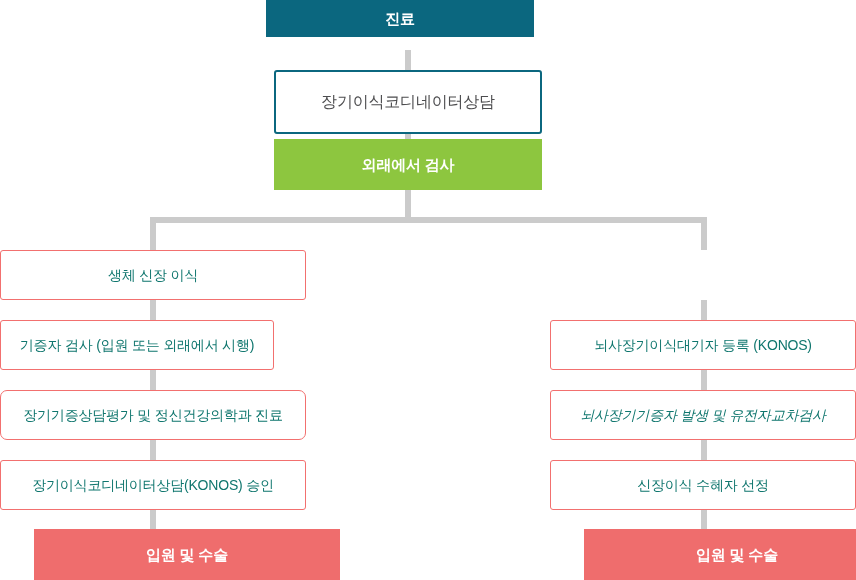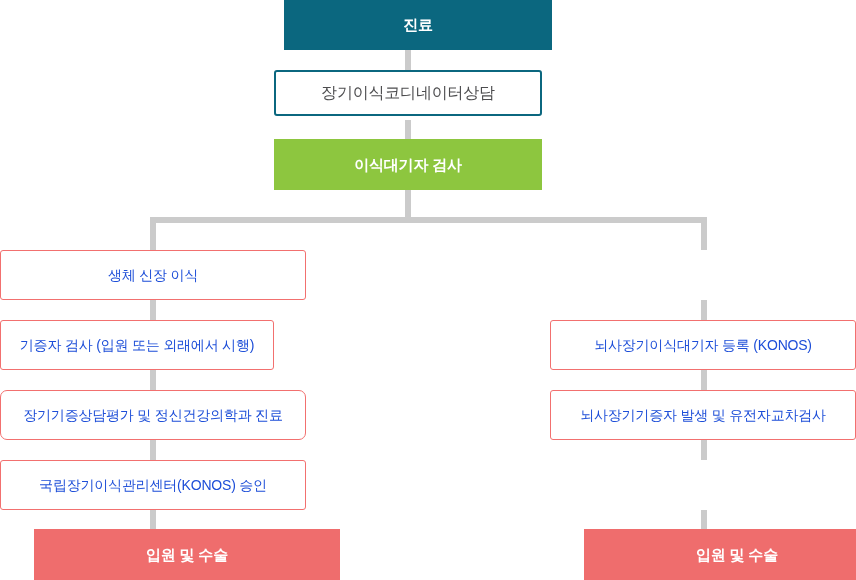--- a/index.html
+++ b/index.html
@@ -71,51 +71,51 @@
     background: #8dc63f;
     color: #ffffff;
     font-size: 15px;
     font-weight: bold;
   }
   
   .node-pink-outline {
     background: #ffffff;
     border: 1px solid #f2706f;
     border-radius: 3px;
-    color: #1d4ed8;
+    color: #0f766e;
     font-size: 14px;
   }
   
   .node-salmon {
     background: #ef6d6d;
     color: #ffffff;
     font-size: 15px;
     font-weight: bold;
     margin-left: 34px;
   }
 </style>
 </head>
 <body>
 
 <div id="flow-root">
 
-  <div class="node node-teal" style="left:284px; top:0px; width:268px; height:50px;">
+  <div class="node node-teal" style="left:266px; top:0px; width:268px; height:37px;">
     <span class="node-label">진료</span>
   </div>
 
   <div class="conn-v" style="left:405px; top:50px; height:20px;"></div>
 
-  <div class="node node-teal-outline" style="left:274px; top:70px; width:268px; height:46px;">
+  <div class="node node-teal-outline" style="left:274px; top:70px; width:268px; height:64px;">
     <span class="node-label">장기이식코디네이터상담</span>
   </div>
 
   <div class="conn-v" style="left:405px; top:120px; height:19px;"></div>
 
   <div class="node node-green" style="left:274px; top:139px; width:268px; height:51px;">
-    <span class="node-label">이식대기자 검사</span>
+    <span class="node-label">외래에서 검사</span>
   </div>
 
   <div class="conn-v" style="left:405px; top:190px; height:33px;"></div>
   <div class="conn-h" style="left:150px; top:217px; width:557px;"></div>
   <div class="conn-v" style="left:150px; top:217px; height:33px;"></div>
   <div class="conn-v" style="left:701px; top:217px; height:33px;"></div>
 
   <div class="node node-pink-outline" style="left:0px; top:250px; width:306px; height:50px;">
     <span class="node-label">생체 신장 이식</span>
   </div>
@@ -128,44 +128,47 @@
 
   <div class="conn-v" style="left:150px; top:370px; height:20px;"></div>
 
   <div class="node node-pink-outline" style="left:0px; top:390px; width:306px; height:50px;border-radius:7px;">
     <span class="node-label">장기기증상담평가 및 정신건강의학과 진료</span>
   </div>
 
   <div class="conn-v" style="left:150px; top:440px; height:20px;"></div>
 
   <div class="node node-pink-outline" style="left:0px; top:460px; width:306px; height:50px;">
-    <span class="node-label">국립장기이식관리센터(KONOS) 승인</span>
+    <span class="node-label">장기이식코디네이터상담(KONOS) 승인</span>
   </div>
 
   <div class="conn-v" style="left:150px; top:510px; height:19px;"></div>
 
   <div class="node node-salmon" style="left:0px; top:529px; width:306px; height:51px;">
     <span class="node-label">입원 및 수술</span>
   </div>
 
 
   <div class="conn-v" style="left:701px; top:300px; height:20px;"></div>
 
   <div class="node node-pink-outline" style="left:550px; top:320px; width:306px; height:50px;">
     <span class="node-label">뇌사장기이식대기자 등록 (KONOS)</span>
   </div>
 
   <div class="conn-v" style="left:701px; top:370px; height:20px;"></div>
 
-  <div class="node node-pink-outline" style="left:550px; top:390px; width:306px; height:50px;">
+  <div class="node node-pink-outline" style="left:550px; top:390px; width:306px; height:50px;font-style:italic;">
     <span class="node-label">뇌사장기기증자 발생 및 유전자교차검사</span>
   </div>
 
   <div class="conn-v" style="left:701px; top:440px; height:20px;"></div>
 
+  <div class="node node-pink-outline" style="left:550px; top:460px; width:306px; height:50px;">
+    <span class="node-label">신장이식 수혜자 선정</span>
+  </div>
 
   <div class="conn-v" style="left:701px; top:510px; height:19px;"></div>
 
   <div class="node node-salmon" style="left:550px; top:529px; width:306px; height:51px;">
     <span class="node-label">입원 및 수술</span>
   </div>
 
 </div>
 
 </body></html>

